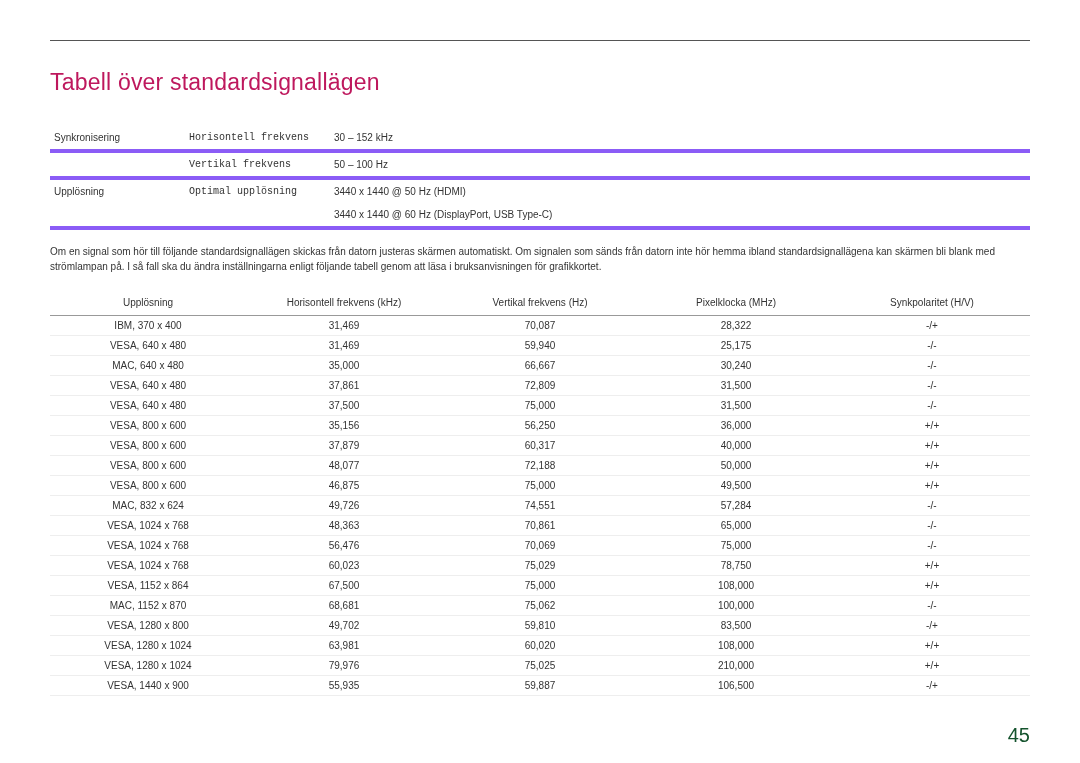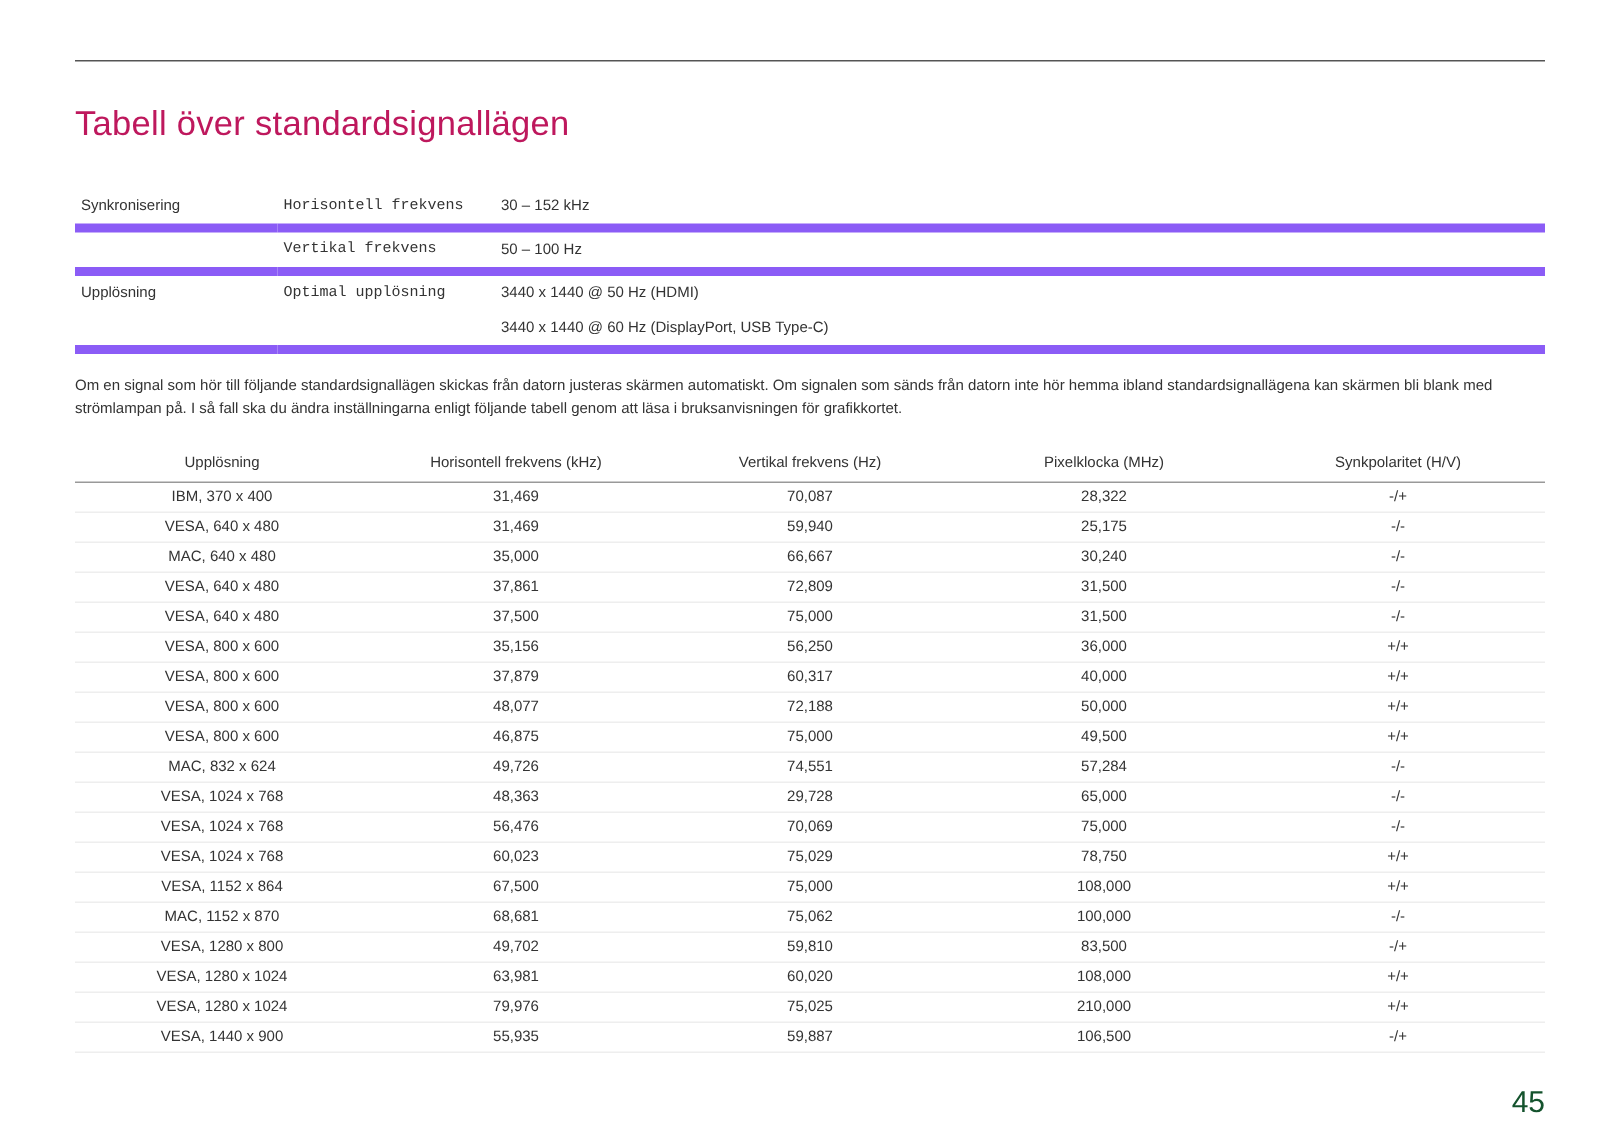--- a/index.html
+++ b/index.html
@@ -29,21 +29,21 @@
     width: 100%;
     border-collapse: collapse;
     margin-bottom: 14px;
   }
   table.spec-table td {
     padding: 6px 4px;
     vertical-align: top;
     font-size: 10px;
     color: #333;
   }
-  table.spec-table tr { border-bottom: 6px solid #8b5cf6; }
+  table.spec-table tr { border-bottom: 4px solid #8b5cf6; }
   table.spec-table tr.no-border { border-bottom: none; }
   table.spec-table td.col1 { width: 135px; }
   table.spec-table td.col2 { width: 145px; font-family: Liberation Mono, monospace; }
   table.spec-table td.col3 { }
 
   p.desc {
     font-size: 10px;
     color: #333;
     line-height: 1.5;
     margin-bottom: 16px;
@@ -189,21 +189,21 @@
       <tr>
         <td>MAC, 832 x 624</td>
         <td>49,726</td>
         <td>74,551</td>
         <td>57,284</td>
         <td>-/-</td>
       </tr>
       <tr>
         <td>VESA, 1024 x 768</td>
         <td>48,363</td>
-        <td>29,728</td>
+        <td>70,861</td>
         <td>65,000</td>
         <td>-/-</td>
       </tr>
       <tr>
         <td>VESA, 1024 x 768</td>
         <td>56,476</td>
         <td>70,069</td>
         <td>75,000</td>
         <td>-/-</td>
       </tr>

